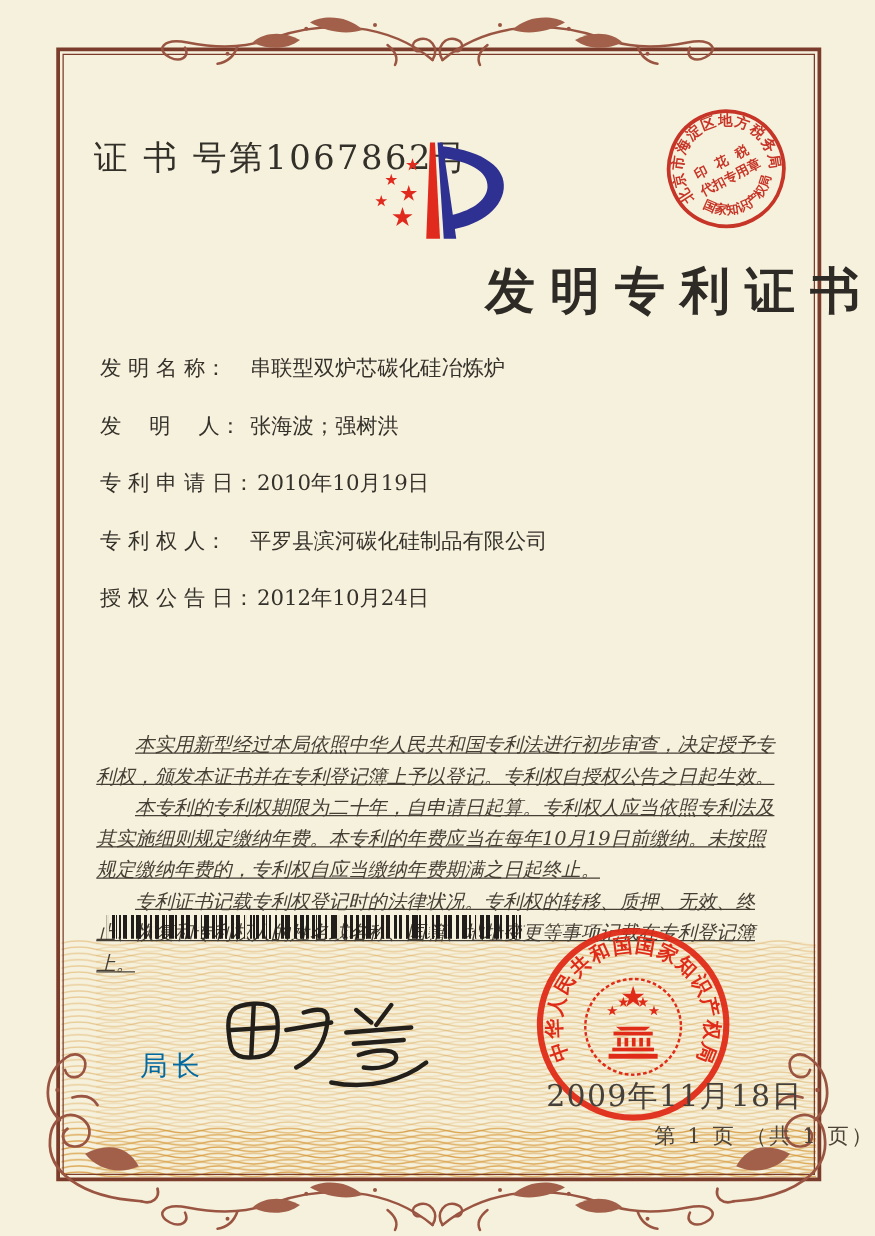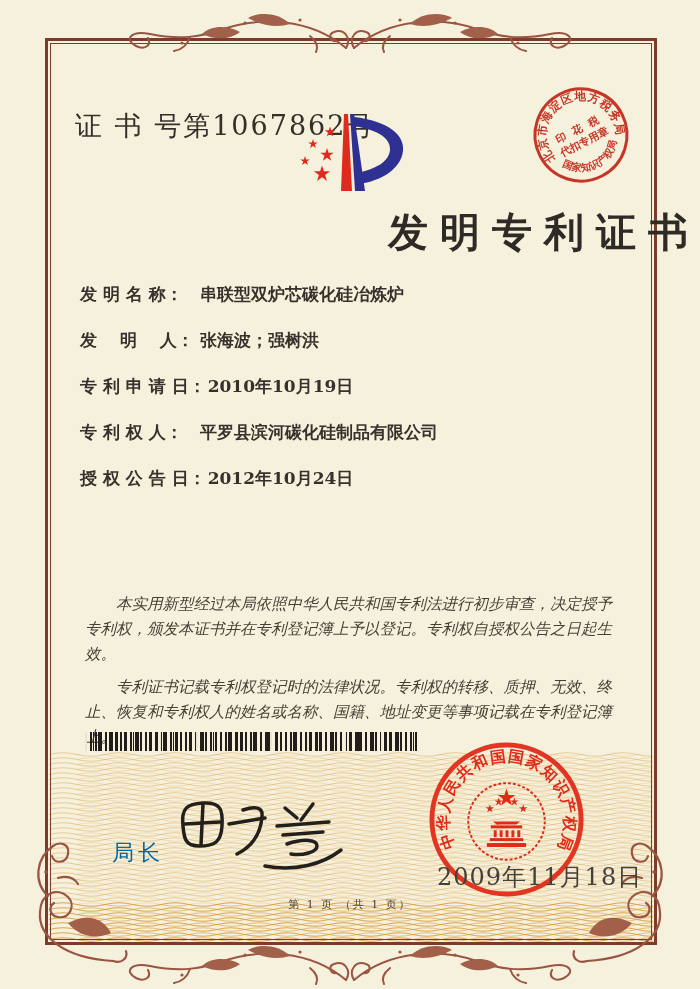--- a/index.html
+++ b/index.html
@@ -30,50 +30,50 @@
     position:absolute;left:531px;top:85px;width:100px;height:100px;z-index:4;
     transform:rotate(-27deg);
   }
   .title{
     position:absolute;left:0;top:205px;width:700px;z-index:4;
     text-align:right;font-size:40px;font-weight:bold;color:#2e2b26;
     letter-spacing:12px;text-indent:12px;
   }
   
   .fields{position:absolute;left:80px;top:283px;width:540px;z-index:4;}
-  .field-row{height:24px;margin-bottom:22px;font-size:17px;color:#35312b;white-space:nowrap;font-weight:bold;}
+  .field-row{height:24px;margin-bottom:22px;font-size:17px;color:#35312b;white-space:nowrap;}
   .field-label{display:inline-block;min-width:118px;}
   .field-value{margin-left:2px;}
   
   .body-text{
     position:absolute;left:77px;top:584px;width:549px;z-index:4;
     font-size:15.5px;line-height:25px;color:#453f36;font-style:italic;
   }
-  .body-text p{margin:8px;text-indent:2em;}
+  .body-text p{margin:0;text-indent:2em;text-decoration:underline;}
   
   .barcode{
     position:absolute;left:85px;top:732px;width:334px;height:19px;z-index:4;
     background-image:
       repeating-linear-gradient(90deg,rgba(246,240,218,.95) 0 2px,transparent 2px 37px),
       repeating-linear-gradient(90deg,#201d1a 0 2px,transparent 2px 5px),
       repeating-linear-gradient(90deg,#201d1a 0 1px,transparent 1px 8px),
       repeating-linear-gradient(90deg,#201d1a 0 2px,transparent 2px 13px);
   }
   
   .sig-role{position:absolute;left:112px;top:838px;font-size:22px;letter-spacing:4px;color:#0369a1;z-index:4;}
   .signature{position:absolute;left:165px;top:788px;width:180px;height:92px;z-index:4;}
   
   .seal{position:absolute;left:428px;top:741px;width:157px;height:157px;z-index:5;}
   .seal-date{
     position:absolute;left:437px;top:861px;z-index:6;
     font-size:24px;color:#46403a;letter-spacing:1px;
   }
   .footer-page{
-    position:absolute;left:0;top:897px;width:700px;text-align:center;z-index:4;
-    font-size:11px;color:#4c4339;letter-spacing:2px;
+    position:absolute;left:0;top:897px;width:700px;text-align:right;z-index:4;
+    font-size:17px;color:#4c4339;letter-spacing:2px;
   }
 </style>
 </head>
 <body>
 
 <svg width="0" height="0" style="position:absolute" aria-hidden="true">
   <defs>
     <path id="st" d="M0,-10 L2.24,-3.09 9.51,-3.09 3.62,1.18 5.88,8.09 0,3.8 -5.88,8.09 -3.62,1.18 -9.51,-3.09 -2.24,-3.09 Z"></path>
     <symbol id="vine" overflow="visible">
       <g fill="none" stroke="#9a5542" stroke-width="2" stroke-linecap="round">
@@ -172,20 +172,21 @@
   <div class="field-row">
     <span class="field-label">专  利  权 人：</span><span class="field-value">平罗县滨河碳化硅制品有限公司</span>
   </div>
   <div class="field-row">
     <span class="field-label">授 权 公 告 日：</span><span class="field-value">2012年10月24日</span>
   </div>
 </div>
 
 <div class="body-text">
   <p>本实用新型经过本局依照中华人民共和国专利法进行初步审查，决定授予专利权，颁发本证书并在专利登记簿上予以登记。专利权自授权公告之日起生效。</p>
+  <p>本专利的专利权期限为二十年，自申请日起算。专利权人应当依照专利法及其实施细则规定缴纳年费。本专利的年费应当在每年10月19日前缴纳。未按照规定缴纳年费的，专利权自应当缴纳年费期满之日起终止。</p>
   <p>专利证书记载专利权登记时的法律状况。专利权的转移、质押、无效、终止、恢复和专利权人的姓名或名称、国籍、地址变更等事项记载在专利登记簿上。</p>
 </div>
 
 <div class="barcode"></div>
 
 <div class="sig-role">局长</div>
 <svg class="signature" viewBox="0 0 180 92">
   <title>田力普</title>
   <g fill="none" stroke="#23201c" stroke-width="3.5" stroke-linecap="round" stroke-linejoin="round">
     <path d="M 18 38 C 16 20, 22 16, 38 15 C 56 14, 58 22, 57 38 C 56 54, 50 58, 34 58 C 20 58, 19 50, 18 38 Z"></path>

